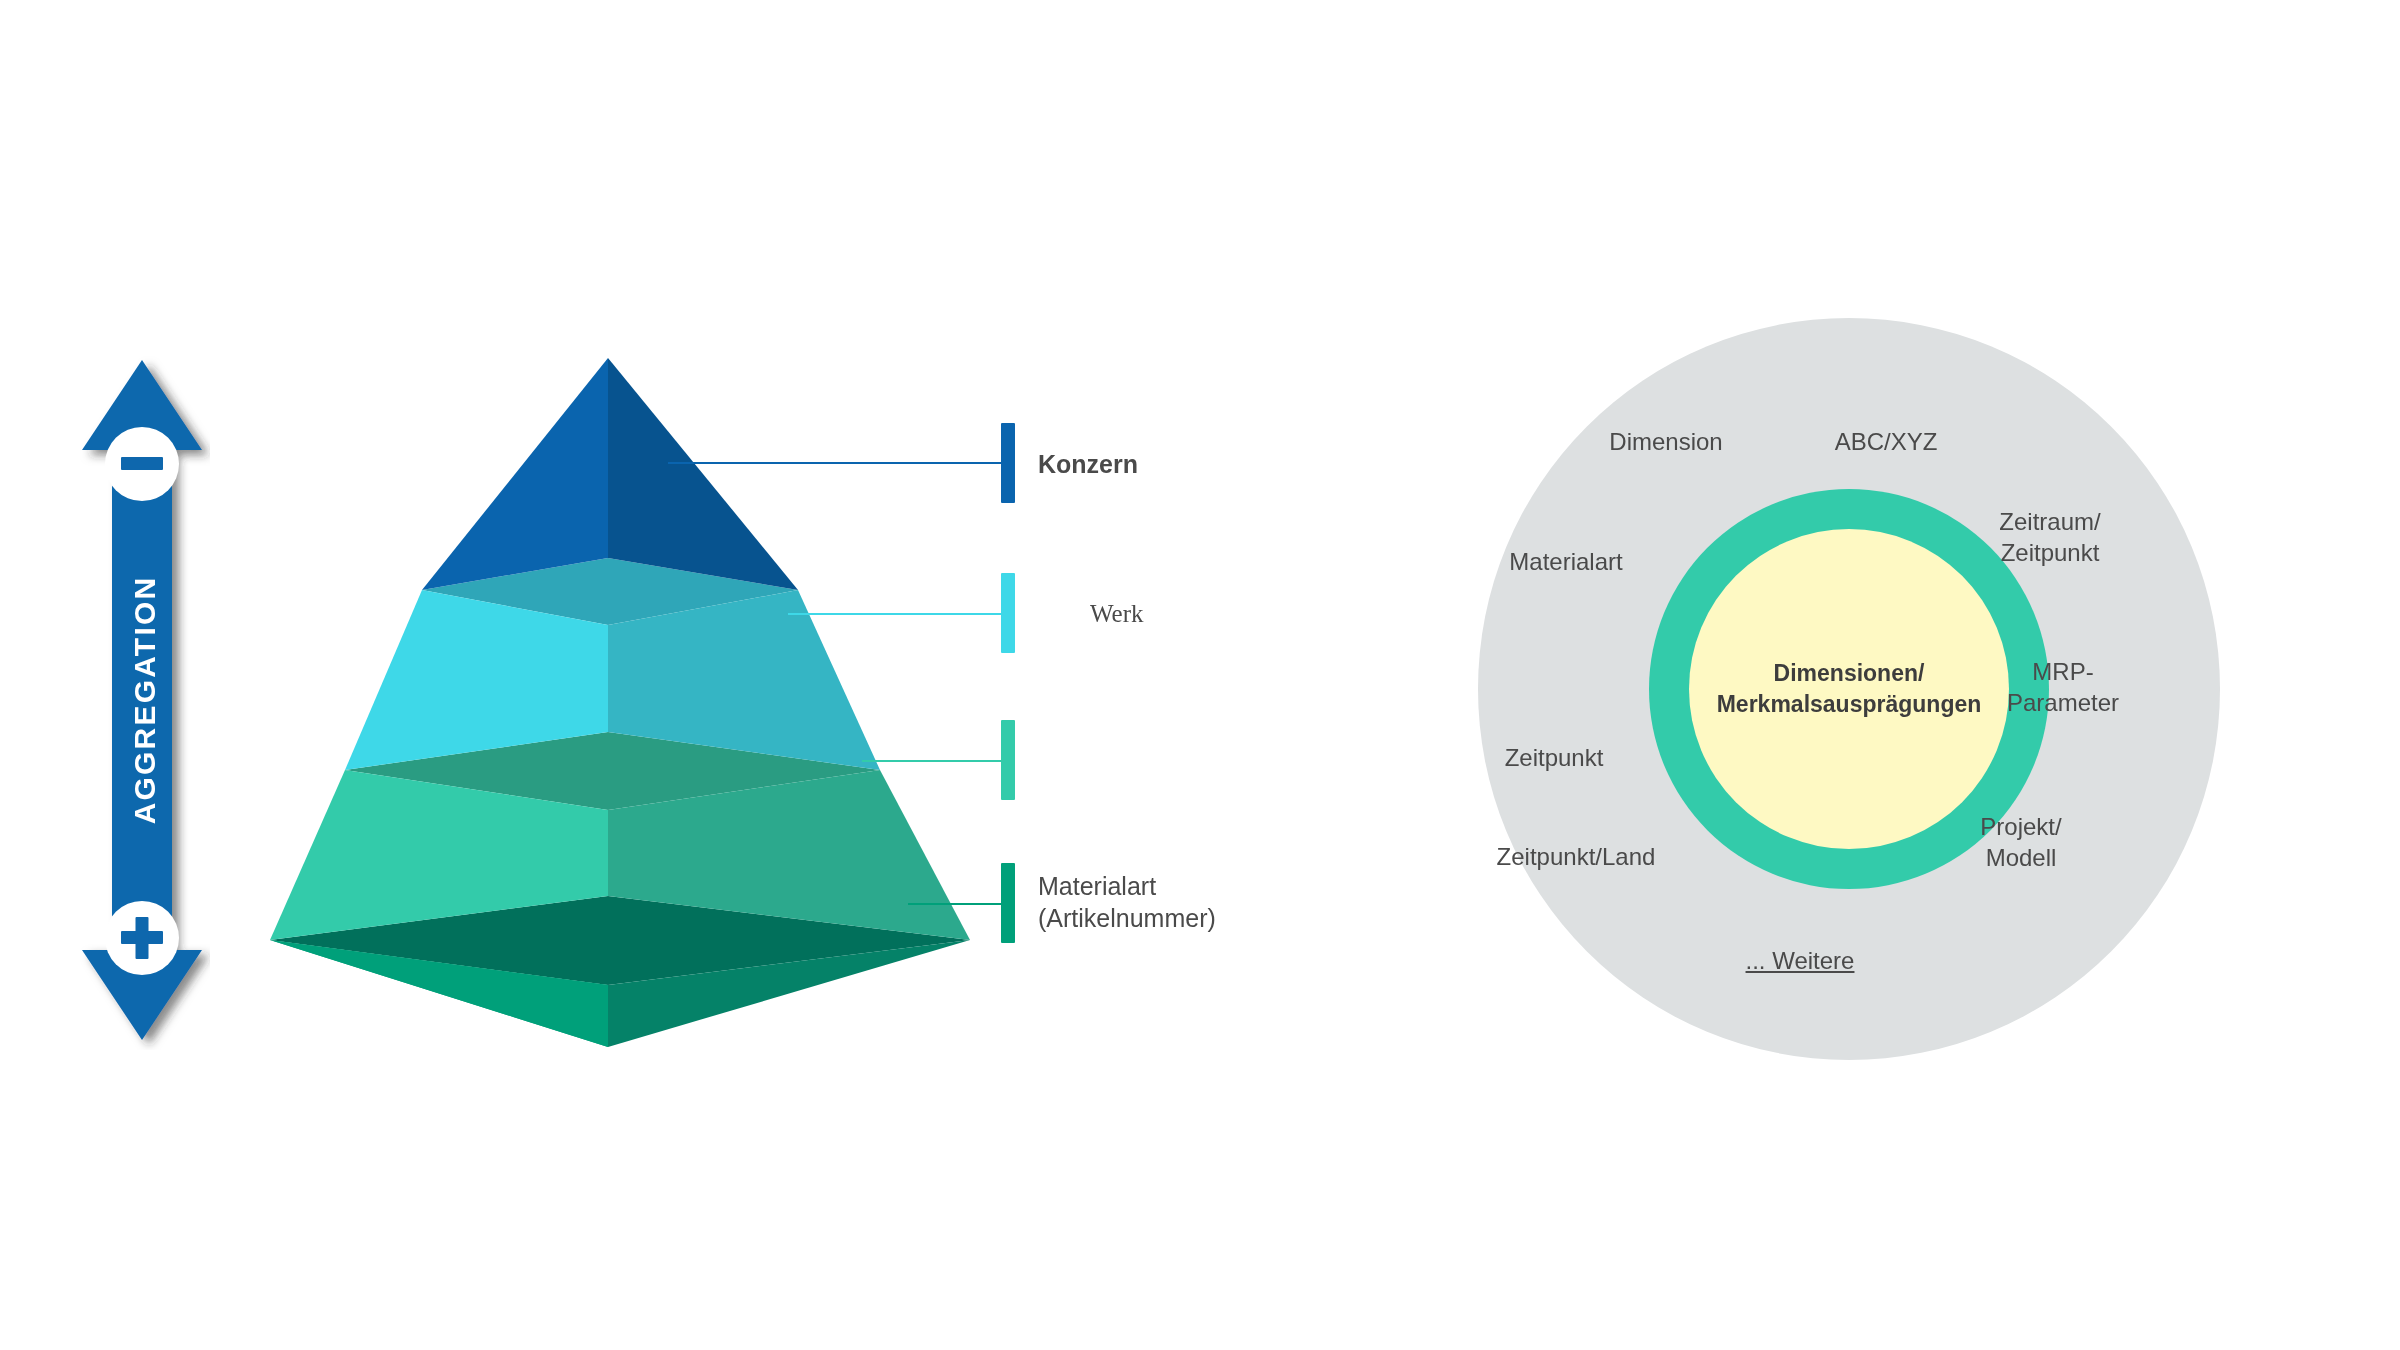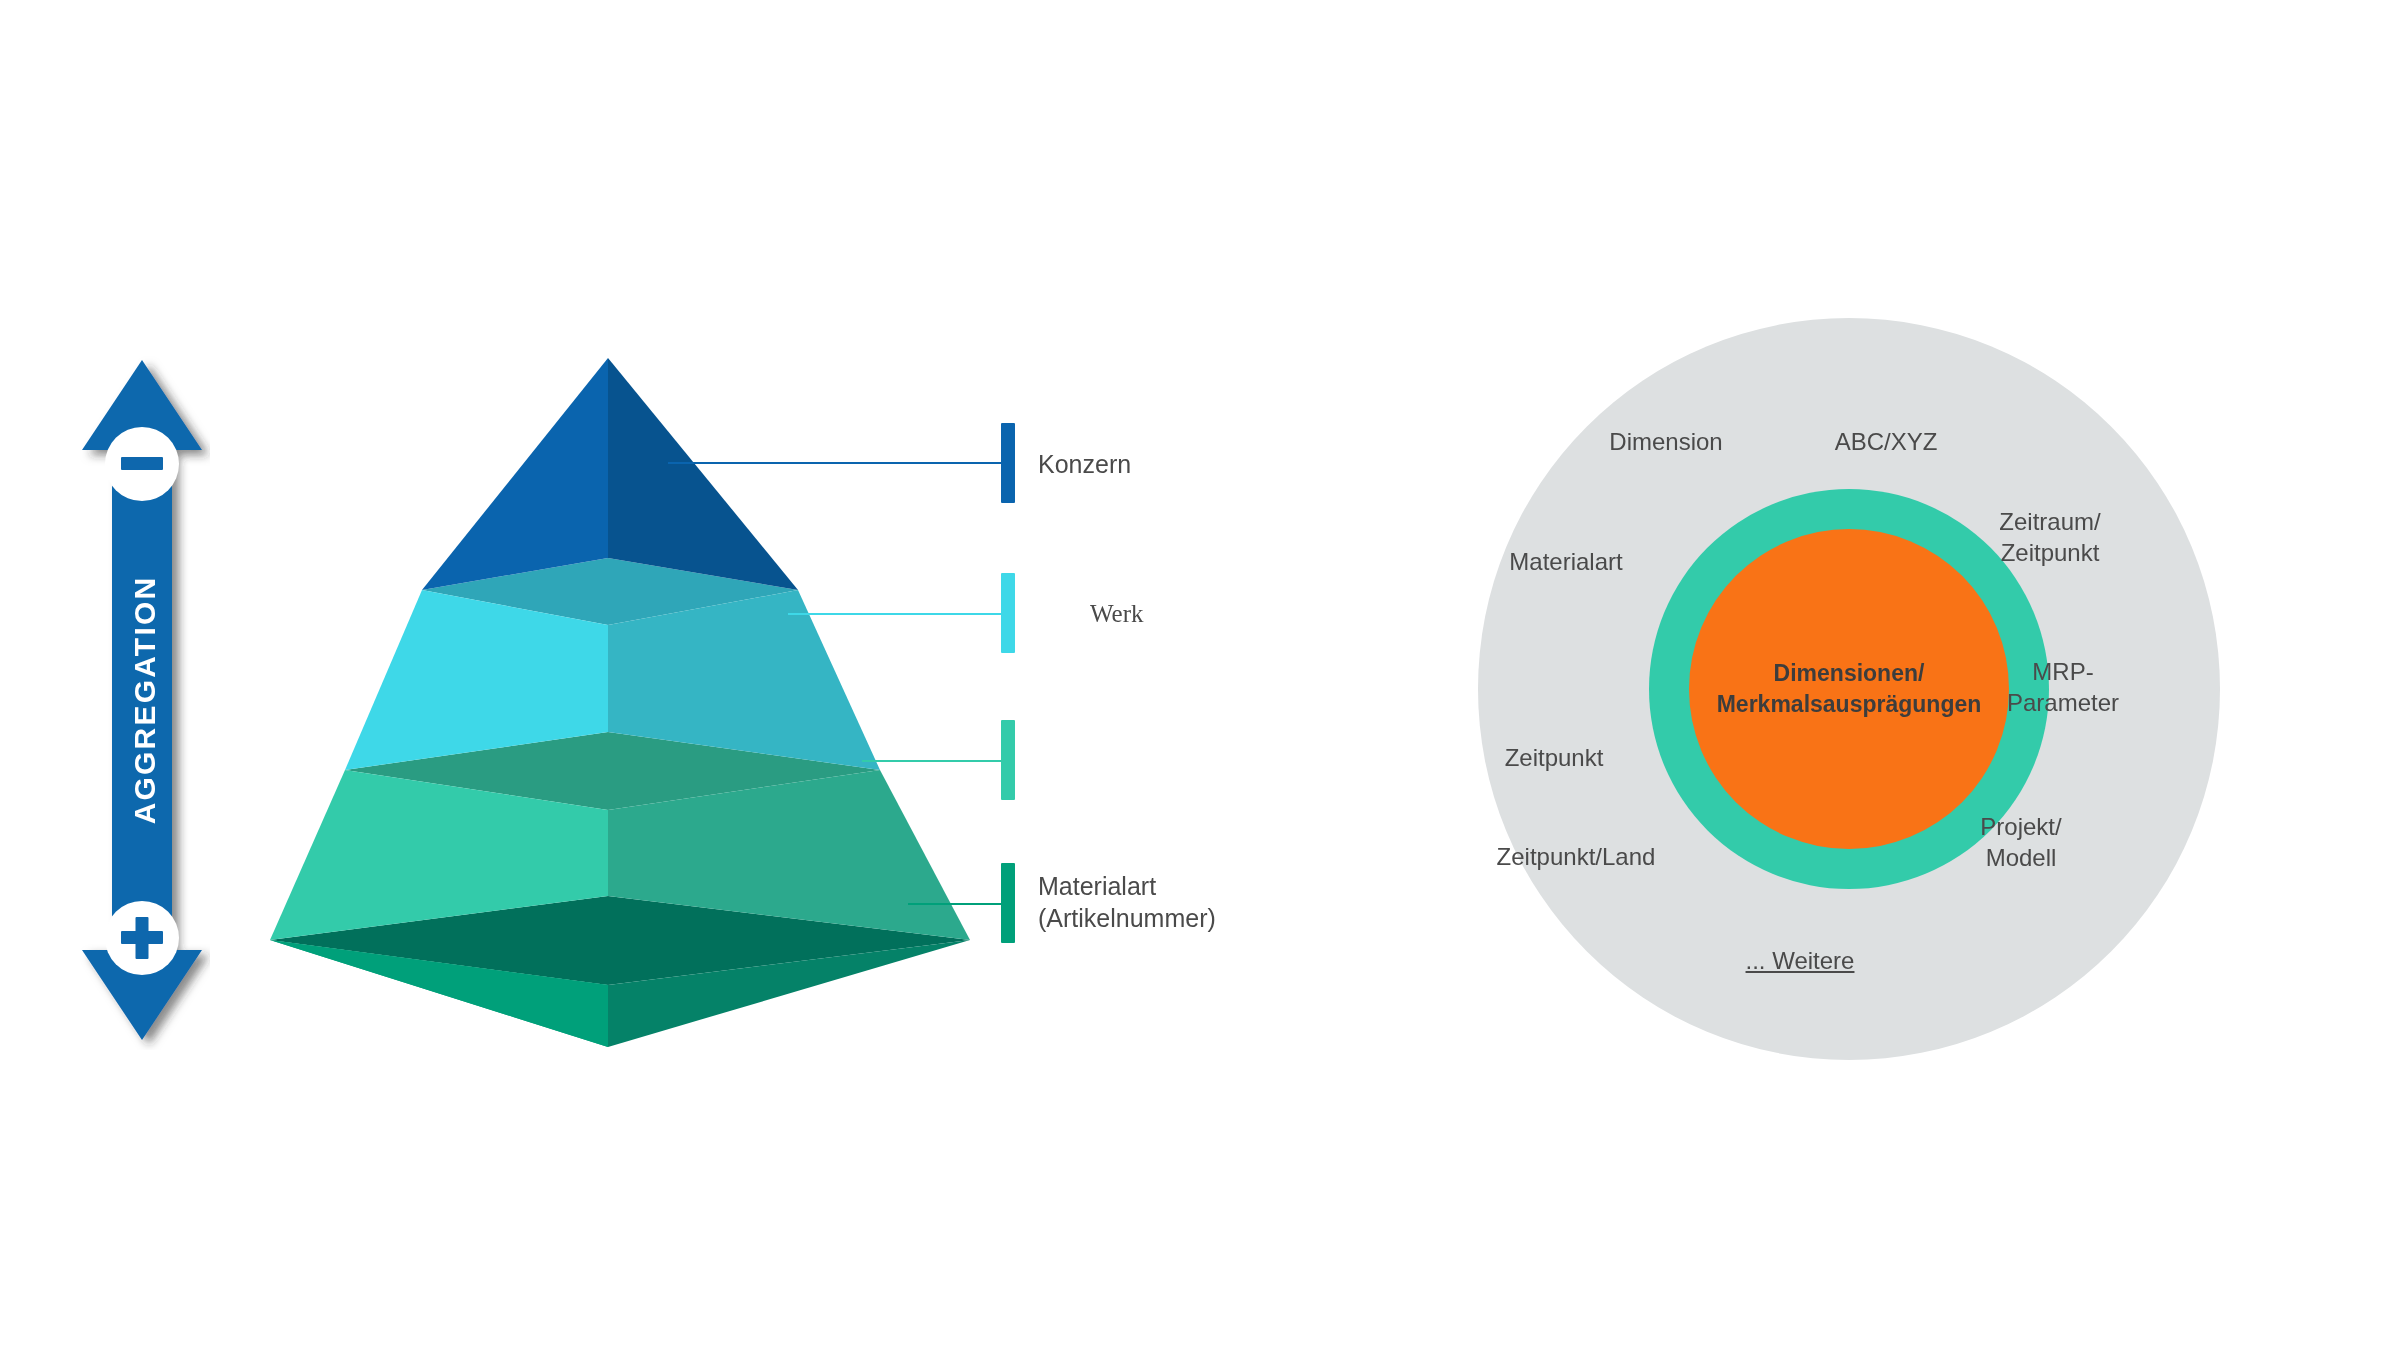--- a/index.html
+++ b/index.html
@@ -97,21 +97,21 @@
     left: 171px; top: 171px;
     width: 400px; height: 400px;
     border-radius: 50%;
     background: #33cbaa;
   }
   #inner-circle {
     position: absolute;
     left: 211px; top: 211px;
     width: 320px; height: 320px;
     border-radius: 50%;
-    background: #f97316;
+    background: #fef9c3;
     display: flex;
     align-items: center;
     justify-content: center;
     text-align: center;
   }
   #center-text {
     color: #3d3d3d;
     font-weight: bold;
     font-size: 23px;
     line-height: 1.35;
@@ -177,21 +177,21 @@
   <div class="connector" style="left:668px; top:462px; width:340px; background:#0A64AE;"></div>
   <div class="connector" style="left:788px; top:613px; width:220px; background:#3ED8E8;"></div>
   <div class="connector" style="left:862px; top:760px; width:146px; background:#33CBAA;"></div>
   <div class="connector" style="left:908px; top:903px; width:100px; background:#00A07A;"></div>
 
   <div class="tier-bar" style="left:1001px; top:423px; height:80px; background:#0A64AE;"></div>
   <div class="tier-bar" style="left:1001px; top:573px; height:80px; background:#3ED8E8;"></div>
   <div class="tier-bar" style="left:1001px; top:720px; height:80px; background:#33CBAA;"></div>
   <div class="tier-bar" style="left:1001px; top:863px; height:80px; background:#00A07A;"></div>
 
-  <div class="tier-label" style="left:1038px; top:448px;">Konzern</div>
+  <div class="tier-label" style="left:1038px; top:448px;font-weight:bold;">Konzern</div>
   <div class="tier-label" style="left:1090px; top:598px;font-family:Liberation Serif, serif;">Werk</div>
   <div class="tier-label" style="left:1038px; top:870px;">Materialart
 (Artikelnummer)</div>
 
   <div id="circle-group">
     <div id="outer-circle"></div>
     <div id="ring-circle"></div>
     <div id="inner-circle">
       <div id="center-text">Dimensionen/
 Merkmalsausprägungen</div>

